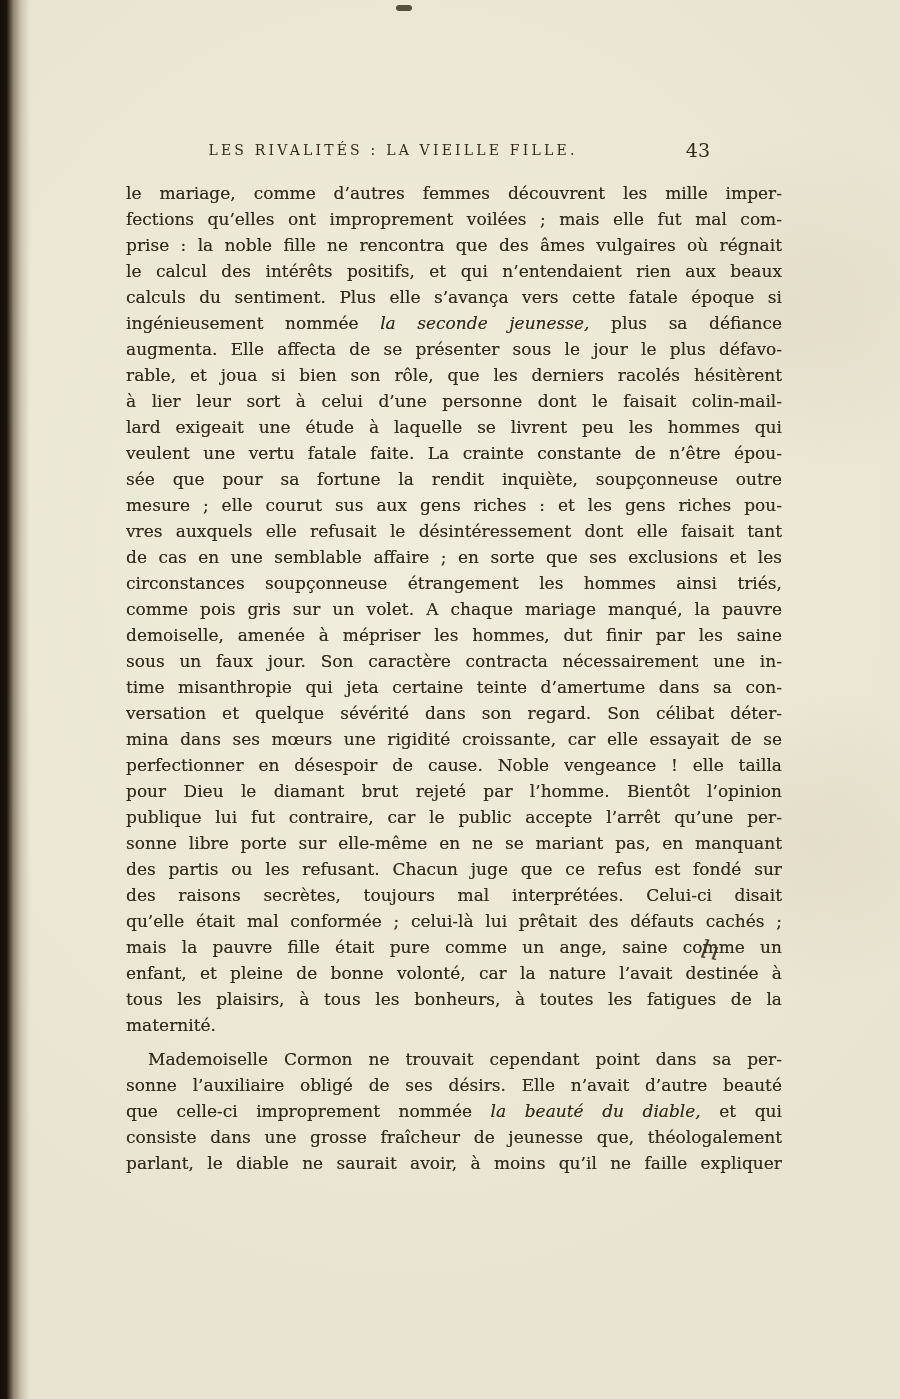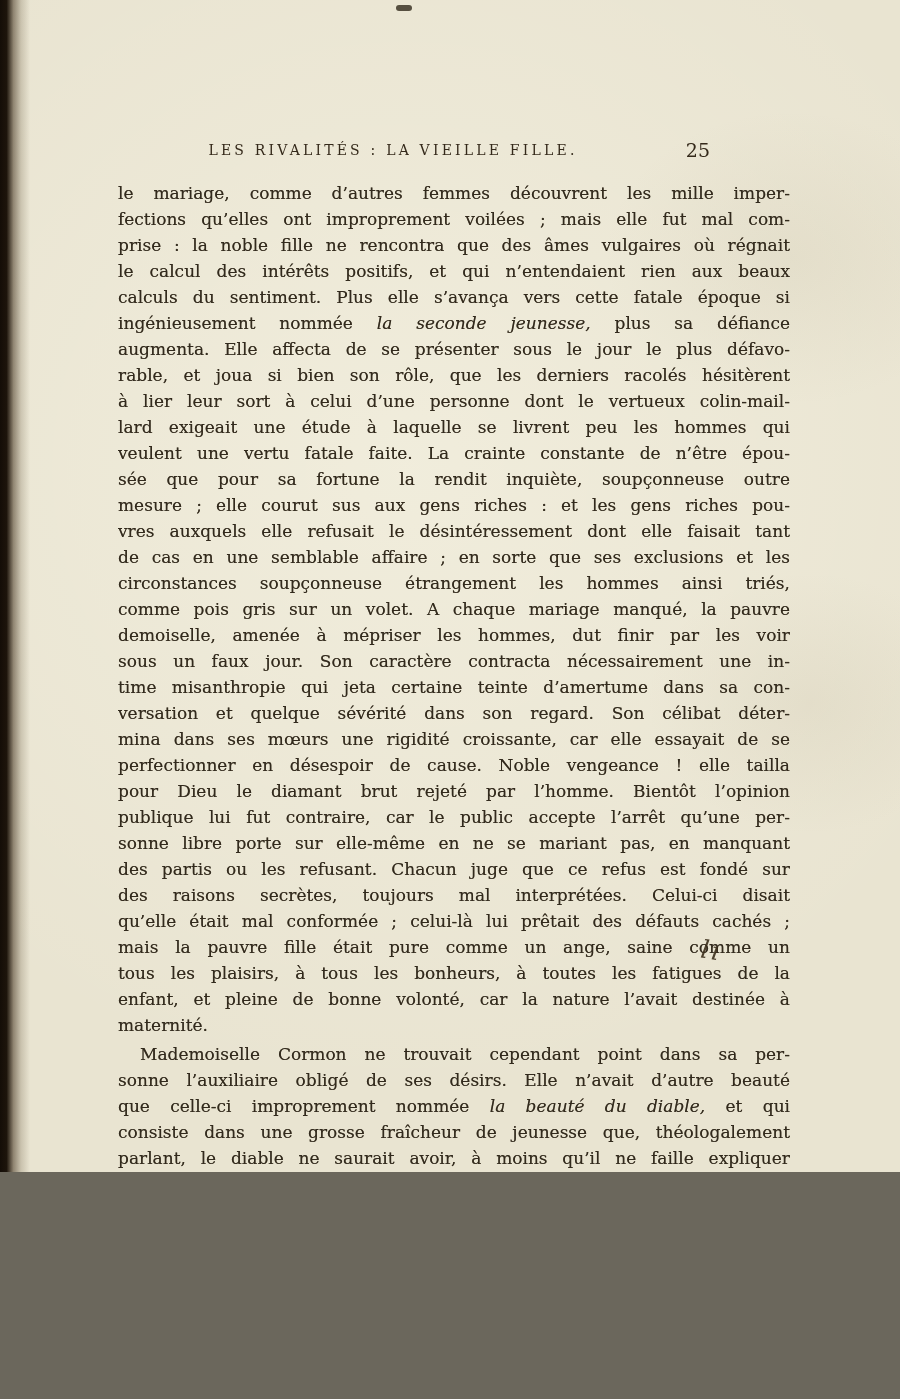--- a/index.html
+++ b/index.html
@@ -3,21 +3,21 @@
 <meta charset="utf-8">
 <style>
   html, body {
     margin: 0;
     padding: 0;
     background: #6b675c;
   }
   .page {
     position: relative;
     width: 900px;
-    height: 1172px;
+    height: 1399px;
     margin: 0 auto;
     overflow: hidden;
     background-color: #e9e4d1;
     background-image:
       radial-gradient(ellipse 120% 90% at 45% 40%, rgba(255,253,240,0.35), rgba(0,0,0,0) 60%),
       radial-gradient(ellipse 140% 120% at 50% 50%, rgba(0,0,0,0) 62%, rgba(120,104,70,0.18) 100%),
       radial-gradient(ellipse 30% 18% at 88% 22%, rgba(150,135,100,0.10), rgba(0,0,0,0) 70%),
       radial-gradient(ellipse 26% 16% at 90% 60%, rgba(150,135,100,0.10), rgba(0,0,0,0) 70%);
     font-family: "DejaVu Serif", "Liberation Serif", serif;
     color: #322a1d;
@@ -65,21 +65,21 @@
     position: absolute;
     right: 80px; top: -3px;
     font-size: 19px;
     color: #34291a;
   }
   .text-block {
     font-size: 17px;
     line-height: 26px;
     text-shadow: 0 0 0.5px rgba(45,34,16,0.55);
   }
-  .paragraph { margin: 0; }
+  .paragraph { margin: 8px; }
   .paragraph + .paragraph { margin-top: 3px; }
   .line {
     text-align: justify;
     text-align-last: justify;
     white-space: normal;
     overflow: hidden;
     height: 26px;
   }
   .line.flush { text-align-last: left; }
   .line.indent { text-indent: 22px; }
@@ -98,57 +98,57 @@
 </head>
 <body>
 
 <div class="page">
   <div class="binding-shadow"></div>
   <div class="top-edge-speck"></div>
 
   <div class="content">
     <div class="running-header">
       <span class="header-title">LES RIVALITÉS : LA VIEILLE FILLE.</span>
-      <span class="page-number">25</span>
+      <span class="page-number">43</span>
     </div>
 
     <div class="text-block" id="text-block">
         <div class="paragraph">
           <div class="line"><span>le mariage, comme d’autres femmes découvrent les mille imper-</span></div>
           <div class="line"><span>fections qu’elles ont improprement voilées ; mais elle fut mal com-</span></div>
           <div class="line"><span>prise : la noble fille ne rencontra que des âmes vulgaires où régnait</span></div>
           <div class="line"><span>le calcul des intérêts positifs, et qui n’entendaient rien aux beaux</span></div>
           <div class="line"><span>calculs du sentiment. Plus elle s’avança vers cette fatale époque si</span></div>
           <div class="line"><span>ingénieusement nommée </span><span class="italic">la seconde jeunesse,</span><span> plus sa défiance</span></div>
           <div class="line"><span>augmenta. Elle affecta de se présenter sous le jour le plus défavo-</span></div>
           <div class="line"><span>rable, et joua si bien son rôle, que les derniers racolés hésitèrent</span></div>
-          <div class="line"><span>à lier leur sort à celui d’une personne dont le vertueux colin-mail-</span></div>
+          <div class="line"><span>à lier leur sort à celui d’une personne dont le faisait colin-mail-</span></div>
           <div class="line"><span>lard exigeait une étude à laquelle se livrent peu les hommes qui</span></div>
           <div class="line"><span>veulent une vertu fatale faite. La crainte constante de n’être épou-</span></div>
           <div class="line"><span>sée que pour sa fortune la rendit inquiète, soupçonneuse outre</span></div>
           <div class="line"><span>mesure ; elle courut sus aux gens riches : et les gens riches pou-</span></div>
           <div class="line"><span>vres auxquels elle refusait le désintéressement dont elle faisait tant</span></div>
           <div class="line"><span>de cas en une semblable affaire ; en sorte que ses exclusions et les</span></div>
           <div class="line"><span>circonstances soupçonneuse étrangement les hommes ainsi triés,</span></div>
           <div class="line"><span>comme pois gris sur un volet. A chaque mariage manqué, la pauvre</span></div>
-          <div class="line"><span>demoiselle, amenée à mépriser les hommes, dut finir par les voir</span></div>
+          <div class="line"><span>demoiselle, amenée à mépriser les hommes, dut finir par les saine</span></div>
           <div class="line"><span>sous un faux jour. Son caractère contracta nécessairement une in-</span></div>
           <div class="line"><span>time misanthropie qui jeta certaine teinte d’amertume dans sa con-</span></div>
           <div class="line"><span>versation et quelque sévérité dans son regard. Son célibat déter-</span></div>
           <div class="line"><span>mina dans ses mœurs une rigidité croissante, car elle essayait de se</span></div>
           <div class="line"><span>perfectionner en désespoir de cause. Noble vengeance ! elle tailla</span></div>
           <div class="line"><span>pour Dieu le diamant brut rejeté par l’homme. Bientôt l’opinion</span></div>
           <div class="line"><span>publique lui fut contraire, car le public accepte l’arrêt qu’une per-</span></div>
           <div class="line"><span>sonne libre porte sur elle-même en ne se mariant pas, en manquant</span></div>
           <div class="line"><span>des partis ou les refusant. Chacun juge que ce refus est fondé sur</span></div>
           <div class="line"><span>des raisons secrètes, toujours mal interprétées. Celui-ci disait</span></div>
           <div class="line"><span>qu’elle était mal conformée ; celui-là lui prêtait des défauts cachés ;</span></div>
           <div class="line"><span>mais la pauvre fille était pure comme un ange, saine comme un</span></div>
+          <div class="line"><span>enfant, et pleine de bonne volonté, car la nature l’avait destinée à</span></div>
           <div class="line"><span>tous les plaisirs, à tous les bonheurs, à toutes les fatigues de la</span></div>
-          <div class="line"><span>enfant, et pleine de bonne volonté, car la nature l’avait destinée à</span></div>
           <div class="line flush"><span>maternité.</span></div>
         </div>
         <div class="paragraph">
           <div class="line indent"><span>Mademoiselle Cormon ne trouvait cependant point dans sa per-</span></div>
           <div class="line"><span>sonne l’auxiliaire obligé de ses désirs. Elle n’avait d’autre beauté</span></div>
           <div class="line"><span>que celle-ci improprement nommée </span><span class="italic">la beauté du diable,</span><span> et qui</span></div>
           <div class="line"><span>consiste dans une grosse fraîcheur de jeunesse que, théologalement</span></div>
           <div class="line"><span>parlant, le diable ne saurait avoir, à moins qu’il ne faille expliquer</span></div>
         </div>
       </div>

